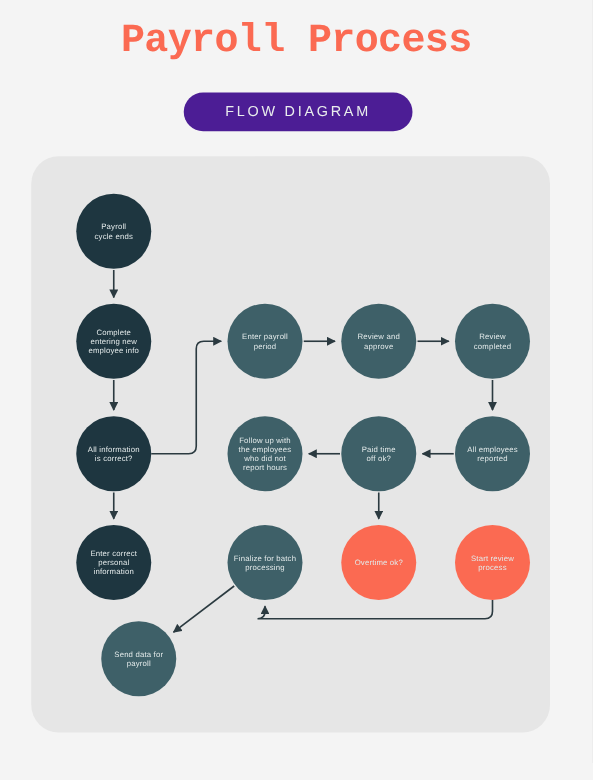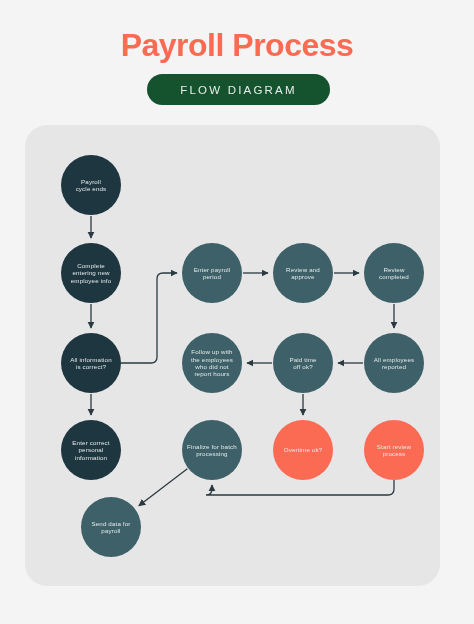--- a/index.html
+++ b/index.html
@@ -12,33 +12,33 @@
   }
   .page{position:absolute;inset:0;}
 
   
   .header{
     position:absolute;left:0;top:0;width:474px;
     text-align:center;
   }
   .title{
     margin:0;
-    padding-top:28px;
+    padding-top:15px;
     font-size:32px;
     font-weight:bold;
     letter-spacing:-0.5px;
     color:#fb6a52;
     line-height:1.1;
-    font-family:Liberation Sans, sans-serif;
+    font-family:Liberation Mono, monospace;
   }
   .pill{
     position:absolute;
     left:147px;top:74px;
     width:183px;height:31px;
-    background:#14532d;
+    background:#4c1d95;
     border-radius:16px;
     display:flex;align-items:center;justify-content:center;
   }
   .pill-label{
     color:#e9eded;
     font-size:11.5px;
     letter-spacing:2.2px;
     font-weight:400;
   }
 

